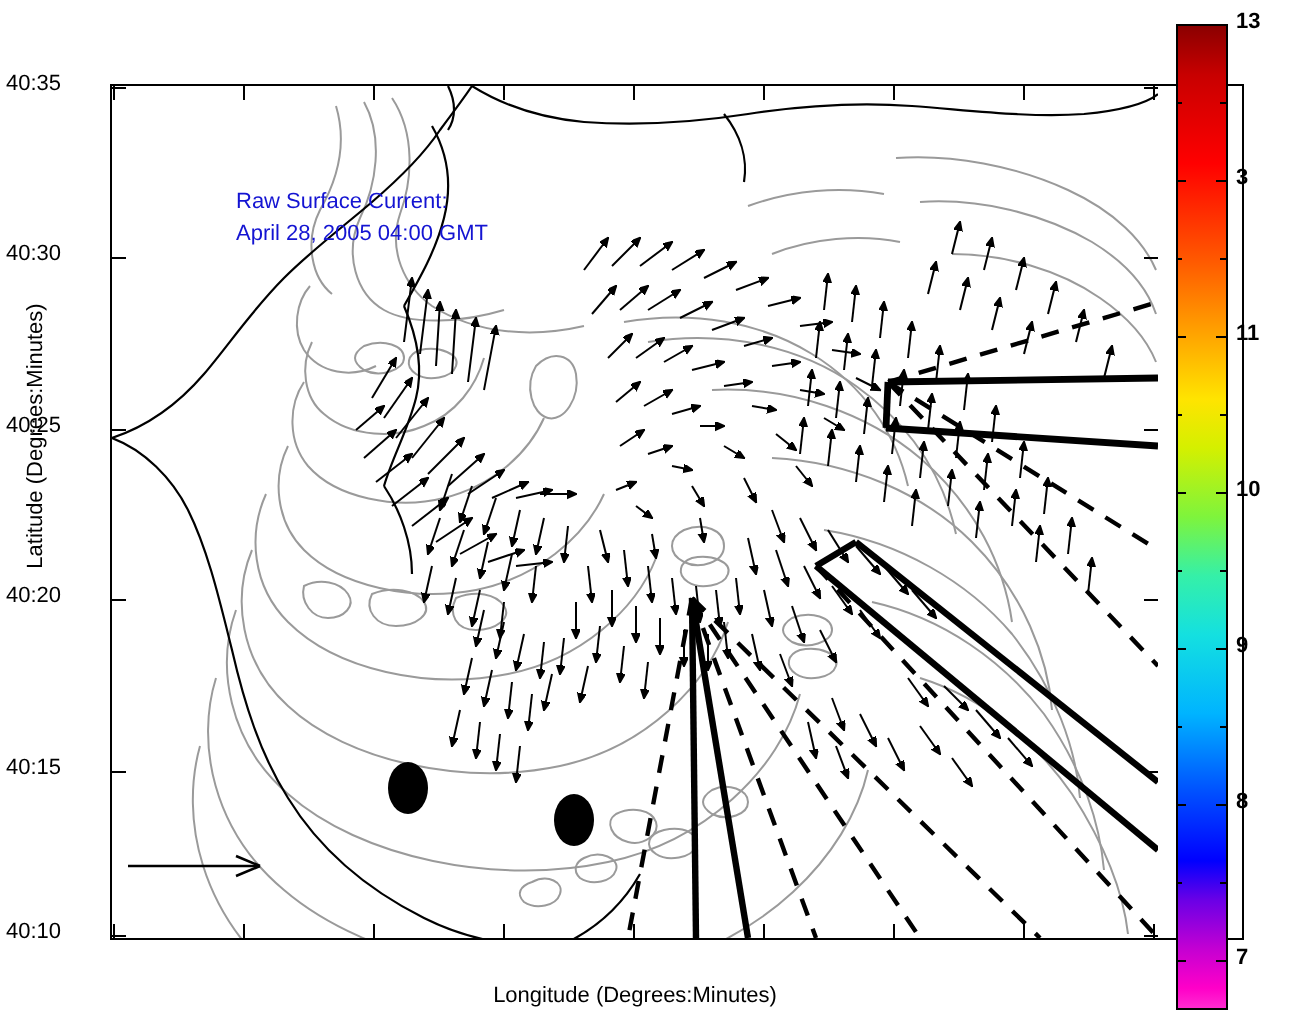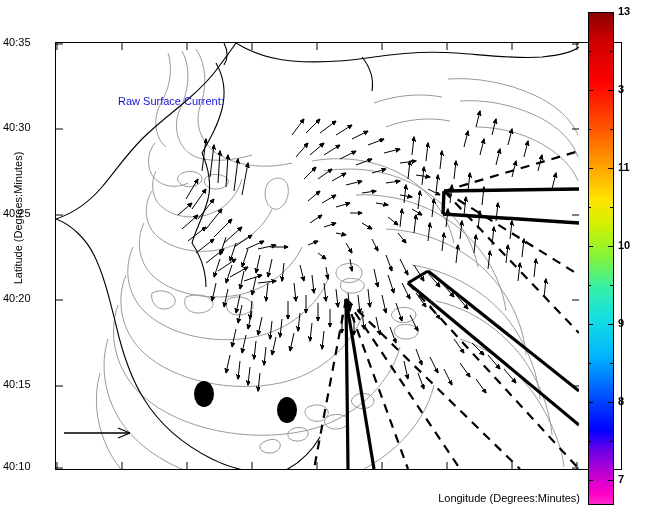--- a/index.html
+++ b/index.html
@@ -25,21 +25,21 @@
   .note2{left:62px;top:68px;}
 
   
   .ytlab{position:absolute;right:0;width:48px;text-align:left;
          font-size:11px;color:#000;transform:translateY(-7px);}
   .xtlab{position:absolute;top:0;width:60px;text-align:center;
          font-size:11px;color:#000;transform:translateX(-30px);}
 
   .ylabel{position:absolute;left:-192px;top:212px;width:420px;text-align:center;
           font-size:11px;color:#000;transform:rotate(-90deg);transform-origin:center;}
-  .xlabel{position:absolute;left:55px;top:492px;width:525px;text-align:right;
+  .xlabel{position:absolute;left:55px;top:492px;width:525px;text-align:center;
           font-size:11px;color:#000;}
 
   
   .scalewrap{position:absolute;left:20px;top:370px;width:110px;height:40px;}
   .scaletxt{position:absolute;left:10px;top:0;font-size:11px;color:#000;white-space:nowrap;}
 
   
   .cbar{position:absolute;left:588px;top:12px;width:26px;height:493px;
         border:1px solid #000;box-sizing:border-box;
         background:linear-gradient(to bottom,
@@ -404,20 +404,21 @@
           <line x1="196" y1="0" x2="196" y2="7"></line>
         <line x1="261" y1="0" x2="261" y2="7"></line>
           <line x1="326" y1="0" x2="326" y2="7"></line>
         <line x1="391" y1="0" x2="391" y2="7"></line>
           <line x1="456" y1="0" x2="456" y2="7"></line>
         <line x1="521" y1="0" x2="521" y2="7"></line>
       </g>
     </svg>
 
     <div class="note note1">Raw Surface Current:</div>
+    <div class="note note2">April 28, 2005 04:00 GMT</div>
   </div>
 
   <div style="position:absolute;left:0;top:42px;width:51px;height:428px;">
     <div class="ytlab" style="top:1px">40:35</div>
     <div class="ytlab" style="top:86px">40:30</div>
     <div class="ytlab" style="top:172px">40:25</div>
     <div class="ytlab" style="top:257px">40:20</div>
     <div class="ytlab" style="top:343px">40:15</div>
     <div class="ytlab" style="top:425px">40:10</div>
   </div>

